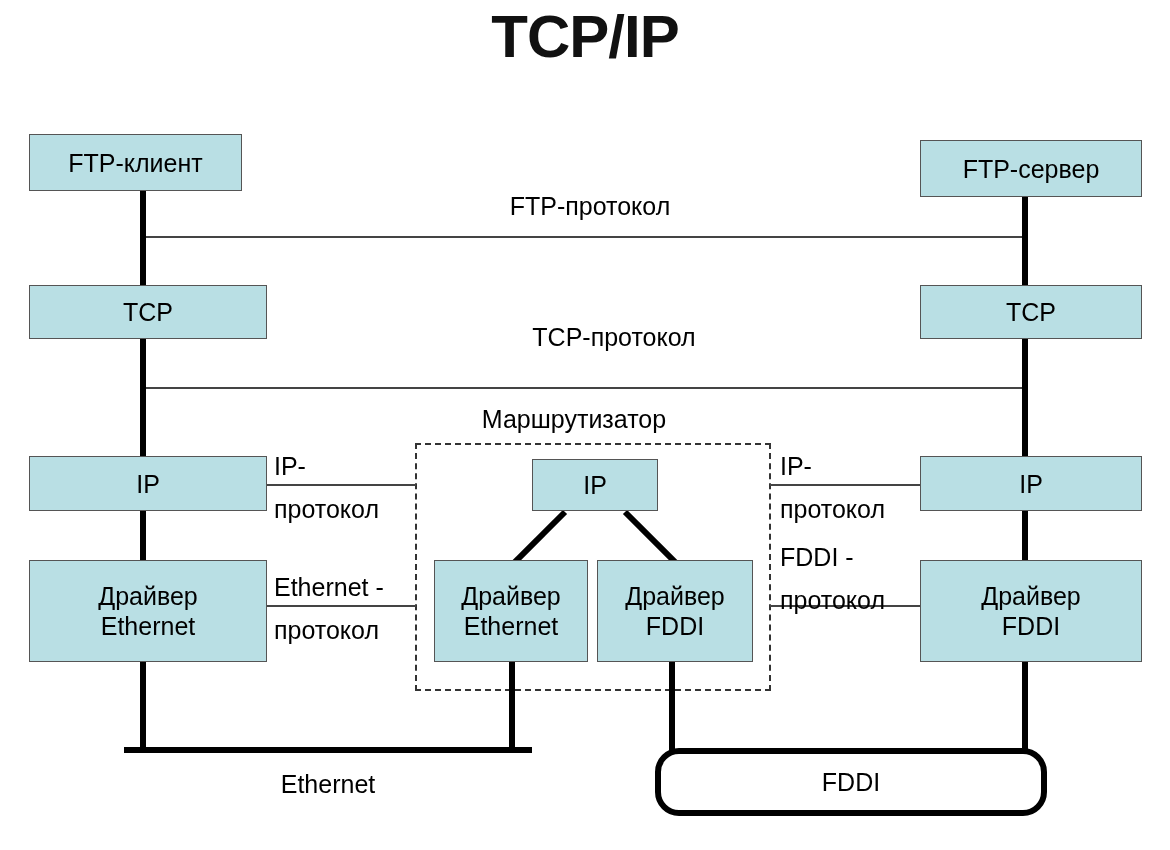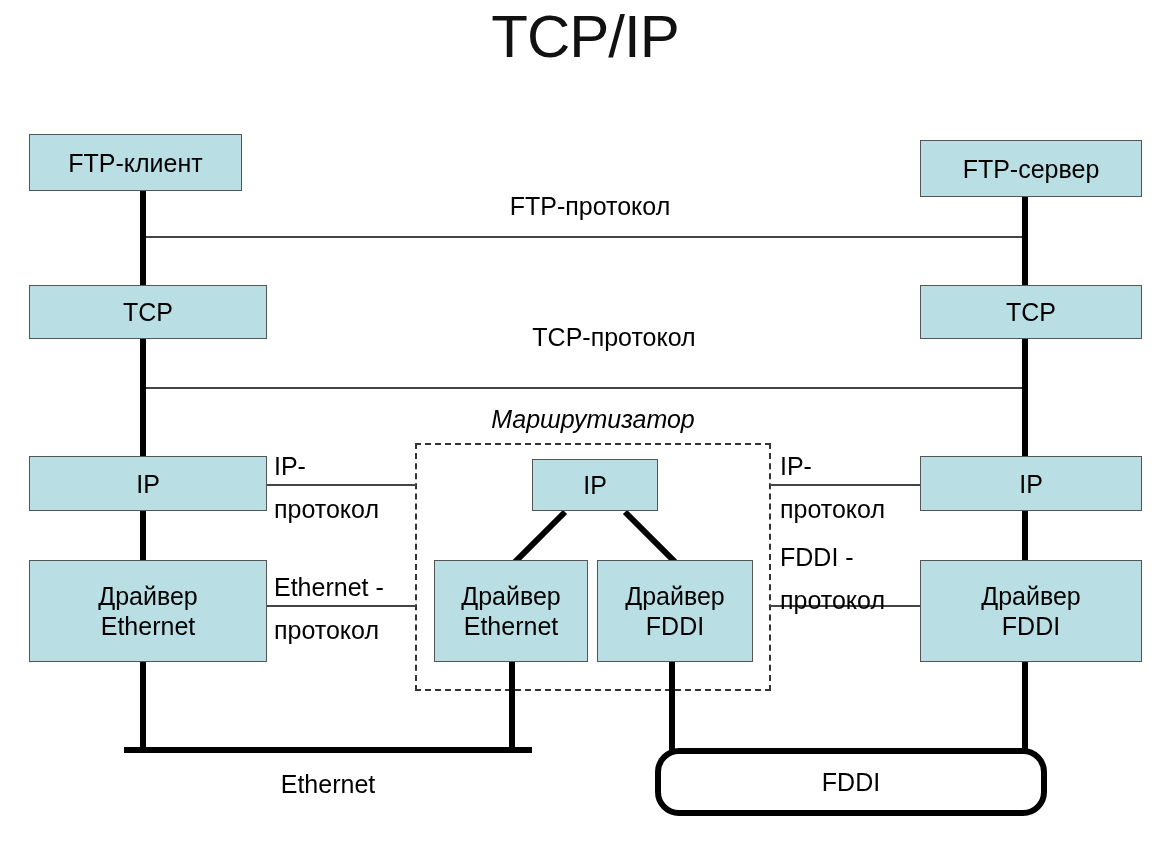--- a/index.html
+++ b/index.html
@@ -21,21 +21,21 @@
 
   
   .title {
     position: absolute;
     left: 0;
     top: 2px;
     width: 1170px;
     text-align: center;
     font-size: 60px;
     line-height: 70px;
-    font-weight: 400;
+    font-weight: 700;
     letter-spacing: -1px;
     color: #111111;
   }
 
   
   .node {
     position: absolute;
     box-sizing: border-box;
     background: #b9dfe4;
     border: 1.5px solid #555555;
@@ -134,21 +134,21 @@
   }
 </style>
 </head>
 <body>
 
 <div id="canvas">
 
   <div class="title">TCP/IP</div>
 
   <div class="router-box" style="left:415px; top:443px; width:356px; height:248px;"></div>
-  <div class="router-title" style="left:440px; top:404px; width:306px;font-style:italic;">Маршрутизатор</div>
+  <div class="router-title" style="left:421px; top:404px; width:306px;">Маршрутизатор</div>
 
   <div class="pline" style="left:145px; top:236px; width:882px;"></div>
 
   <div class="pline" style="left:145px; top:387px; width:882px;"></div>
 
   <div class="pline" style="left:267px; top:484px; width:149px;"></div>
 
   <div class="pline" style="left:267px; top:605px; width:149px;"></div>
 
   <div class="pline" style="left:770px; top:484px; width:152px;"></div>

